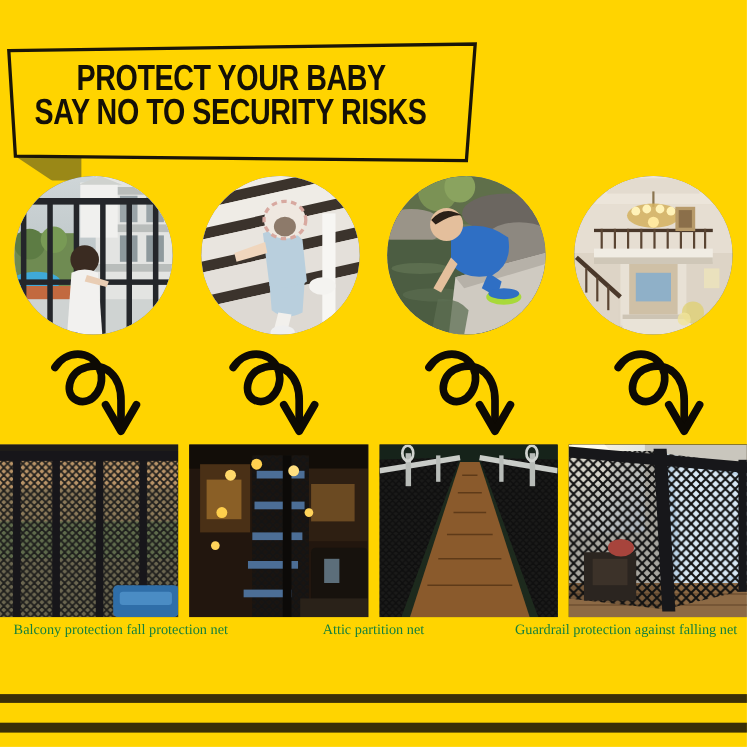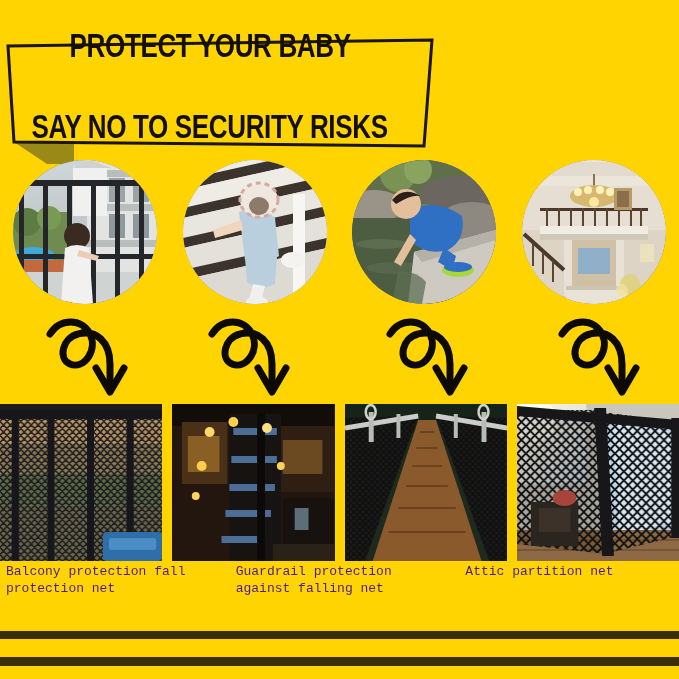--- a/index.html
+++ b/index.html
@@ -38,21 +38,21 @@
   }
   .banner-text {
     position: absolute;
     left: 0;
     top: 0;
     width: 420px;
     height: 110px;
     display: flex;
     flex-direction: column;
     align-items: center;
-    justify-content: space-between;
+    justify-content: center;
     gap: 2px;
   }
   .banner-line {
     color: #141007;
     font-family: "Liberation Sans", sans-serif;
     font-weight: bold;
     font-size: 28px;
     letter-spacing: -0.4px;
     line-height: 1.02;
     transform: scaleX(0.93) scaleY(1.18);
@@ -125,23 +125,23 @@
     position: absolute;
     left: 0;
     top: 563px;
     width: 679px;
     height: 48px;
     display: flex;
     gap: 10px;
   }
   .caption-cell {
     flex: 1 1 0;
-    text-align: left;
-    color: #4c1d95;
-    font-family: Liberation Mono, monospace;
+    text-align: center;
+    color: #15803d;
+    font-family: Liberation Serif, serif;
     font-size: 13px;
     font-weight: normal;
     line-height: 1.33;
     padding: 0 6px;
     box-sizing: border-box;
   }
 
   
   .stripe {
     position: absolute;
@@ -542,20 +542,20 @@
 
         <rect x="14" y="98" width="48" height="44" fill="#2b2520"></rect>
         <rect x="22" y="104" width="32" height="24" fill="#3c3229"></rect>
         <ellipse cx="48" cy="94" rx="12" ry="8" fill="#a7443c"></ellipse>
       </svg>
     </div>
   </div>
 
   <div class="caption-row">
     <div class="caption-cell">Balcony protection fall protection net</div>
+    <div class="caption-cell">Attic partition net</div>
     <div class="caption-cell">Guardrail protection against falling net</div>
-    <div class="caption-cell">Attic partition net</div>
   </div>
 
   <div class="stripe stripe-1"></div>
   <div class="stripe stripe-2"></div>
 
 </div>
 
 </body></html>

